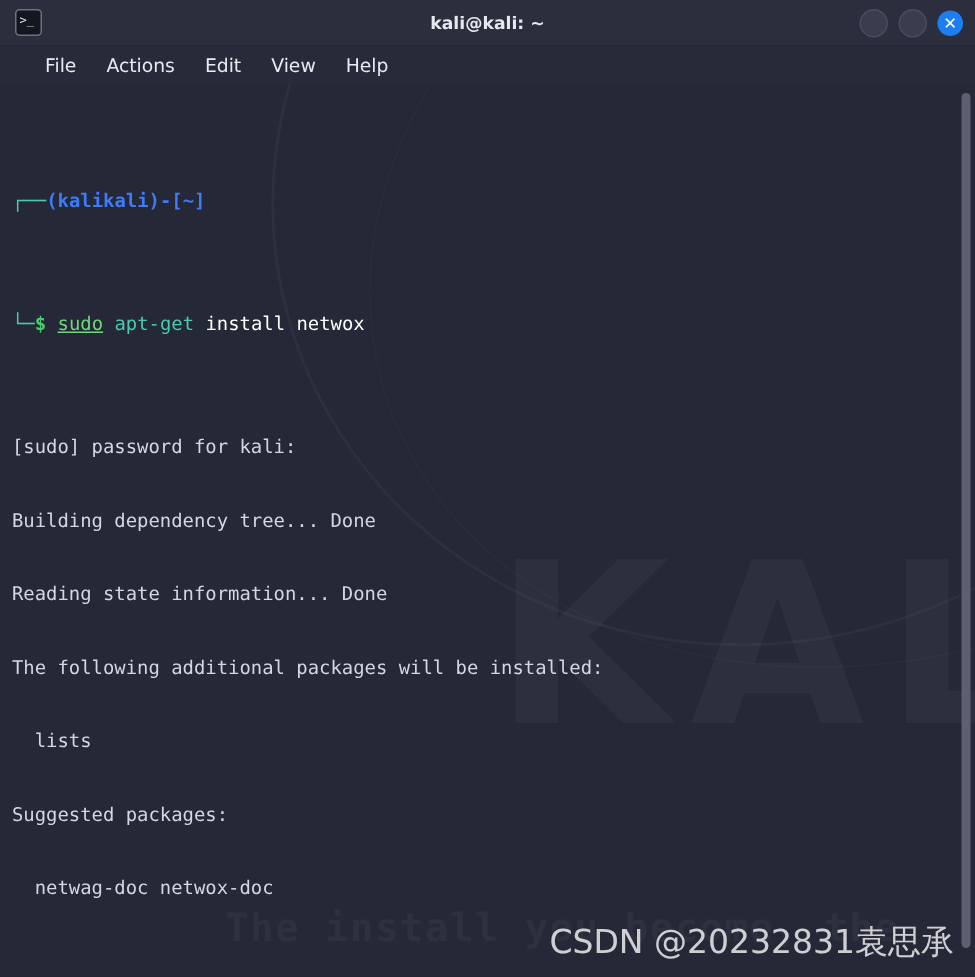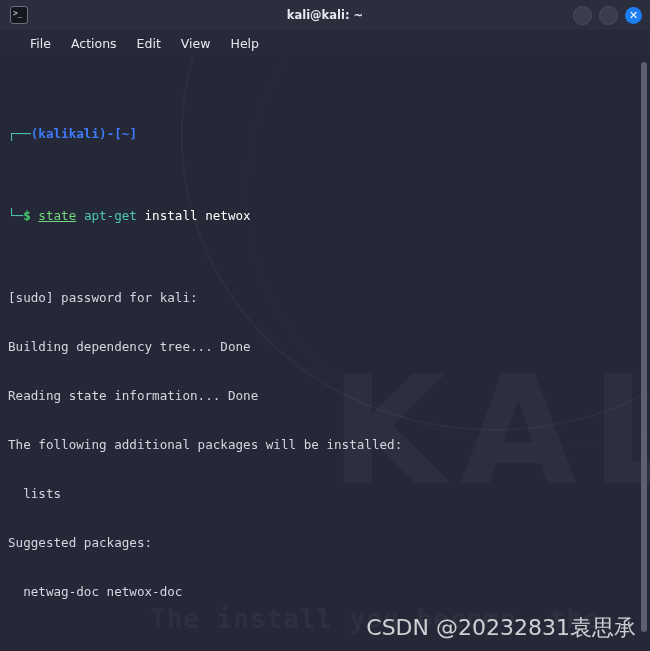--- a/index.html
+++ b/index.html
@@ -156,21 +156,21 @@
       <div class="kaliword">KALI</div>
       <div class="motto">The install you become, the</div>
     </div>
 
     <div class="screen">
 
       
       <div class="line"><span class="c-teal">┌──</span><span class="c-blue">(</span><span class="c-blue">kali</span><span class="c-blue">㈟</span><span class="c-blue">kali</span><span class="c-blue">)</span><span class="c-blue">-</span><span class="c-blue">[~]</span></div>
 
       
-      <div class="line"><span class="c-teal">└─</span><span class="c-green">$</span><span class="c-white"> </span><span class="c-sudo">state</span><span class="c-white"> </span><span class="c-cmd">apt-get</span><span class="c-white"> install netwox</span></div>
+      <div class="line"><span class="c-teal">└─</span><span class="c-green">$</span><span class="c-white"> </span><span class="c-sudo">sudo</span><span class="c-white"> </span><span class="c-cmd">apt-get</span><span class="c-white"> install netwox</span></div>
 
       
       <div class="line">[sudo] password for kali:</div>
       <div class="line">Building dependency tree... Done</div>
       <div class="line">Reading state information... Done</div>
       <div class="line">The following additional packages will be installed:</div>
       <div class="line">  lists</div>
       <div class="line">Suggested packages:</div>
       <div class="line">  netwag-doc netwox-doc</div>
       

